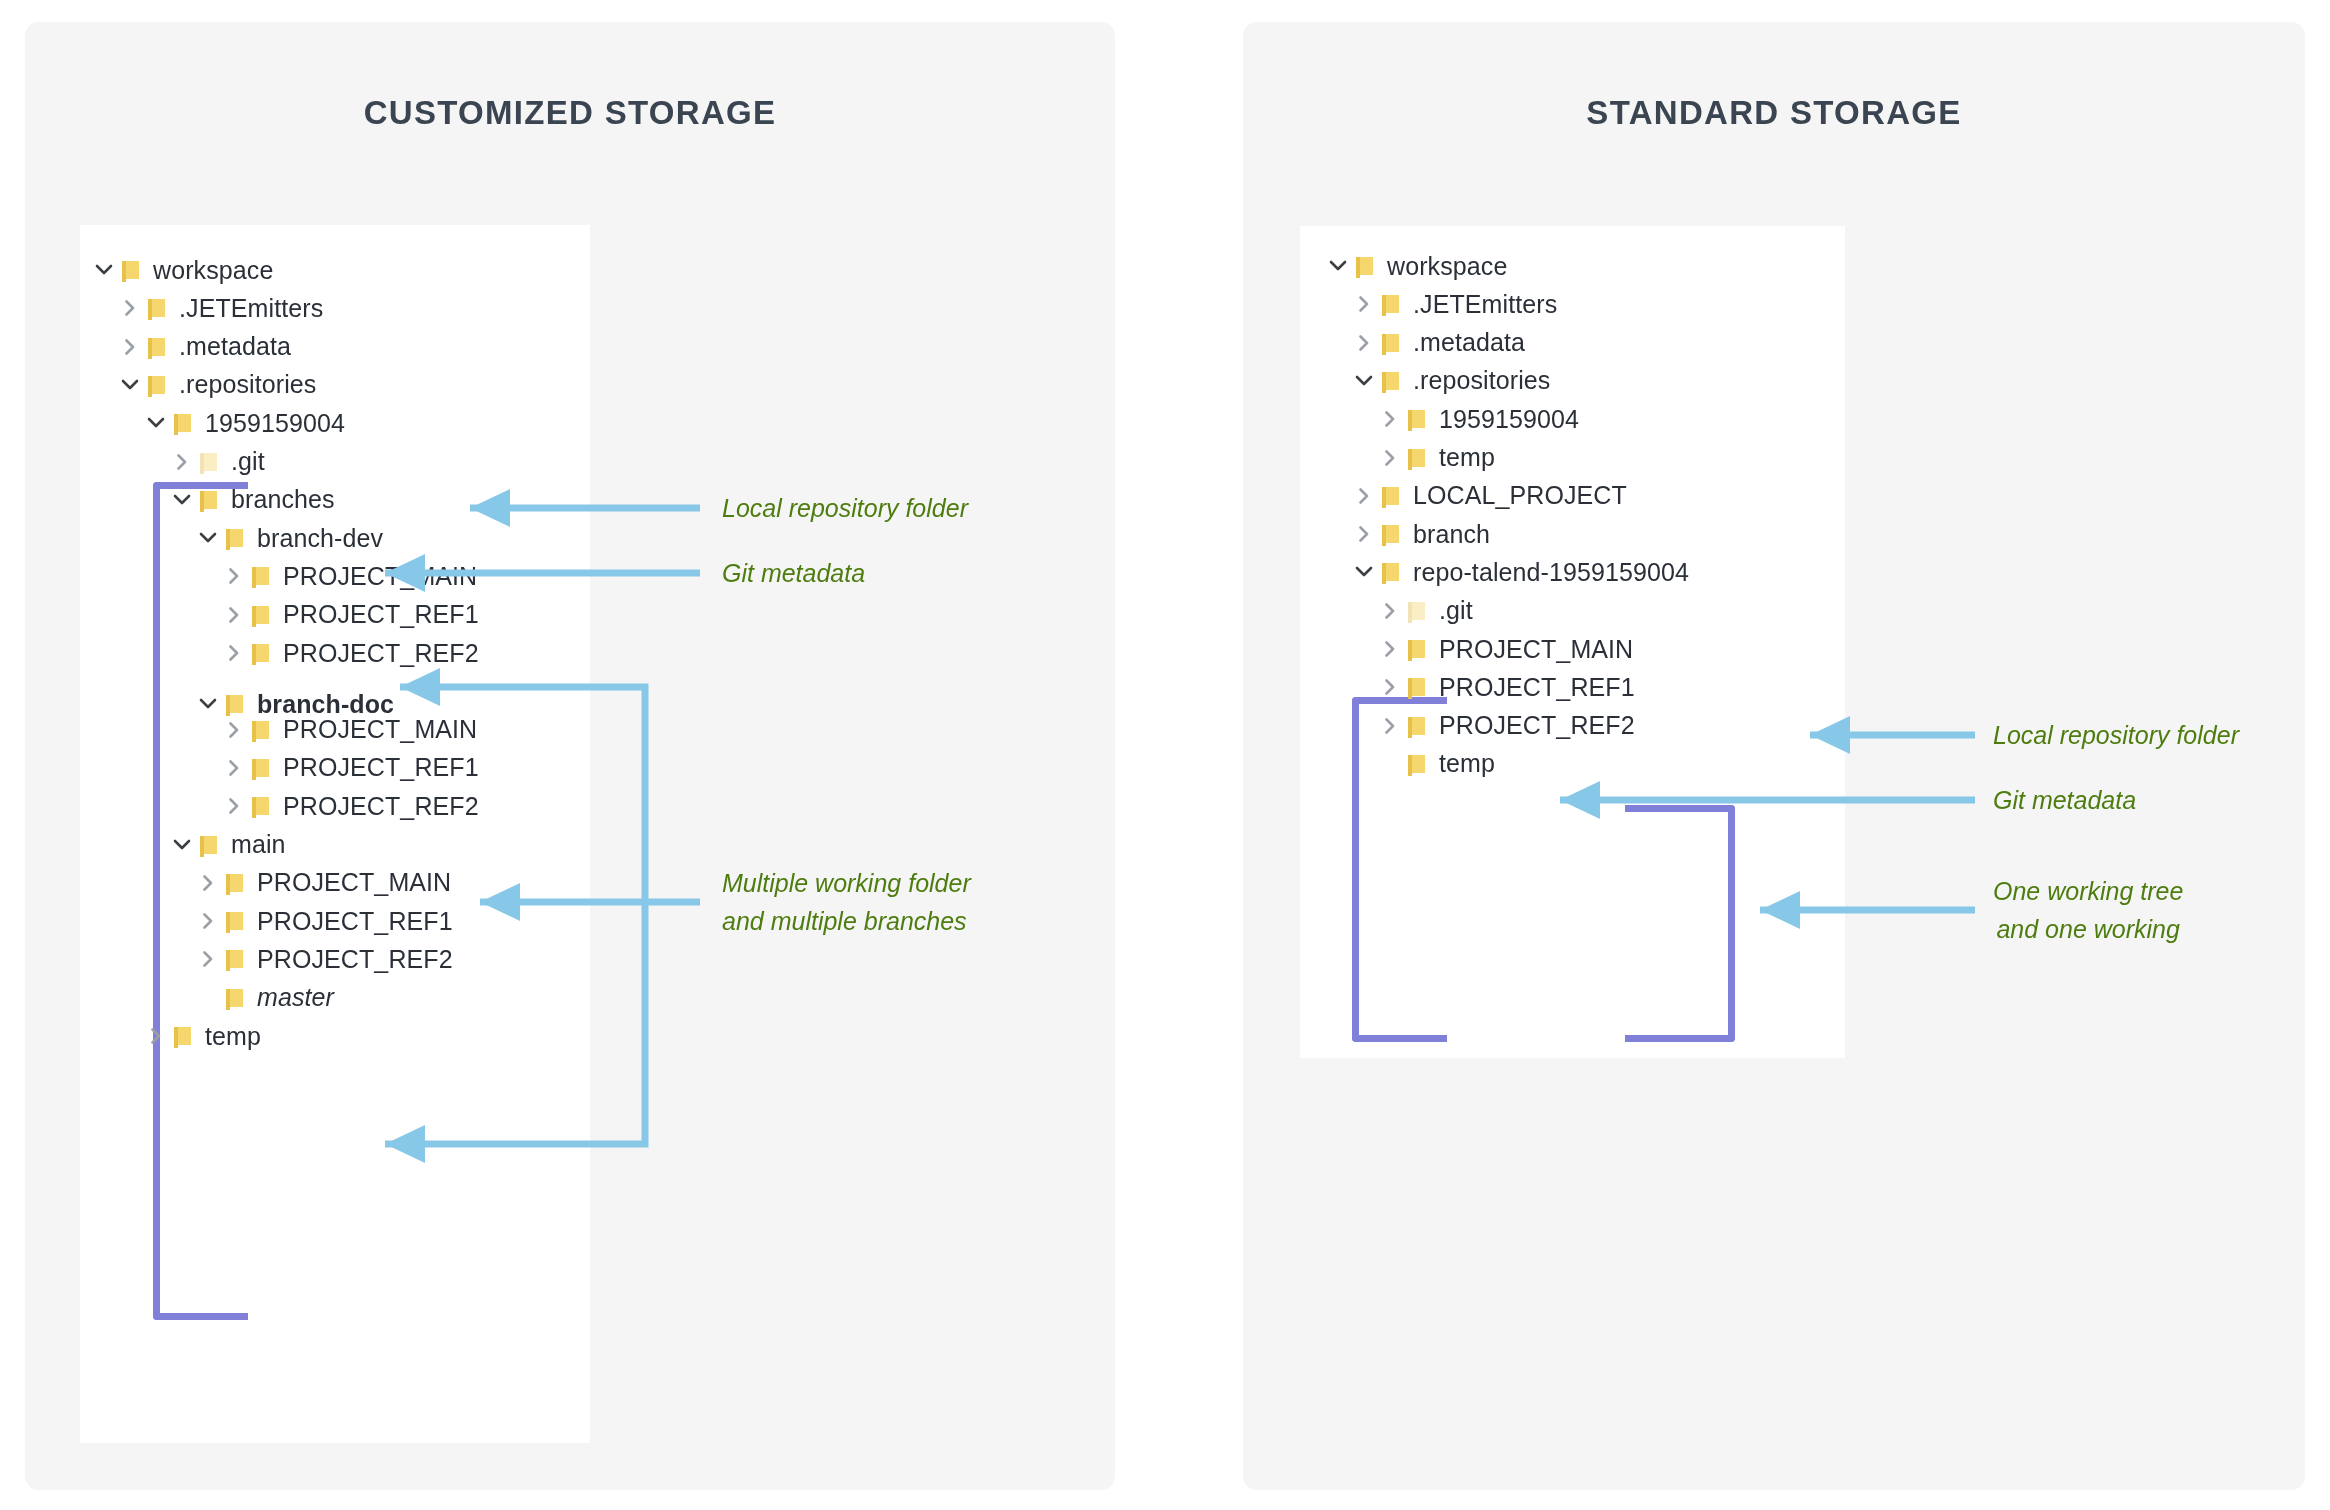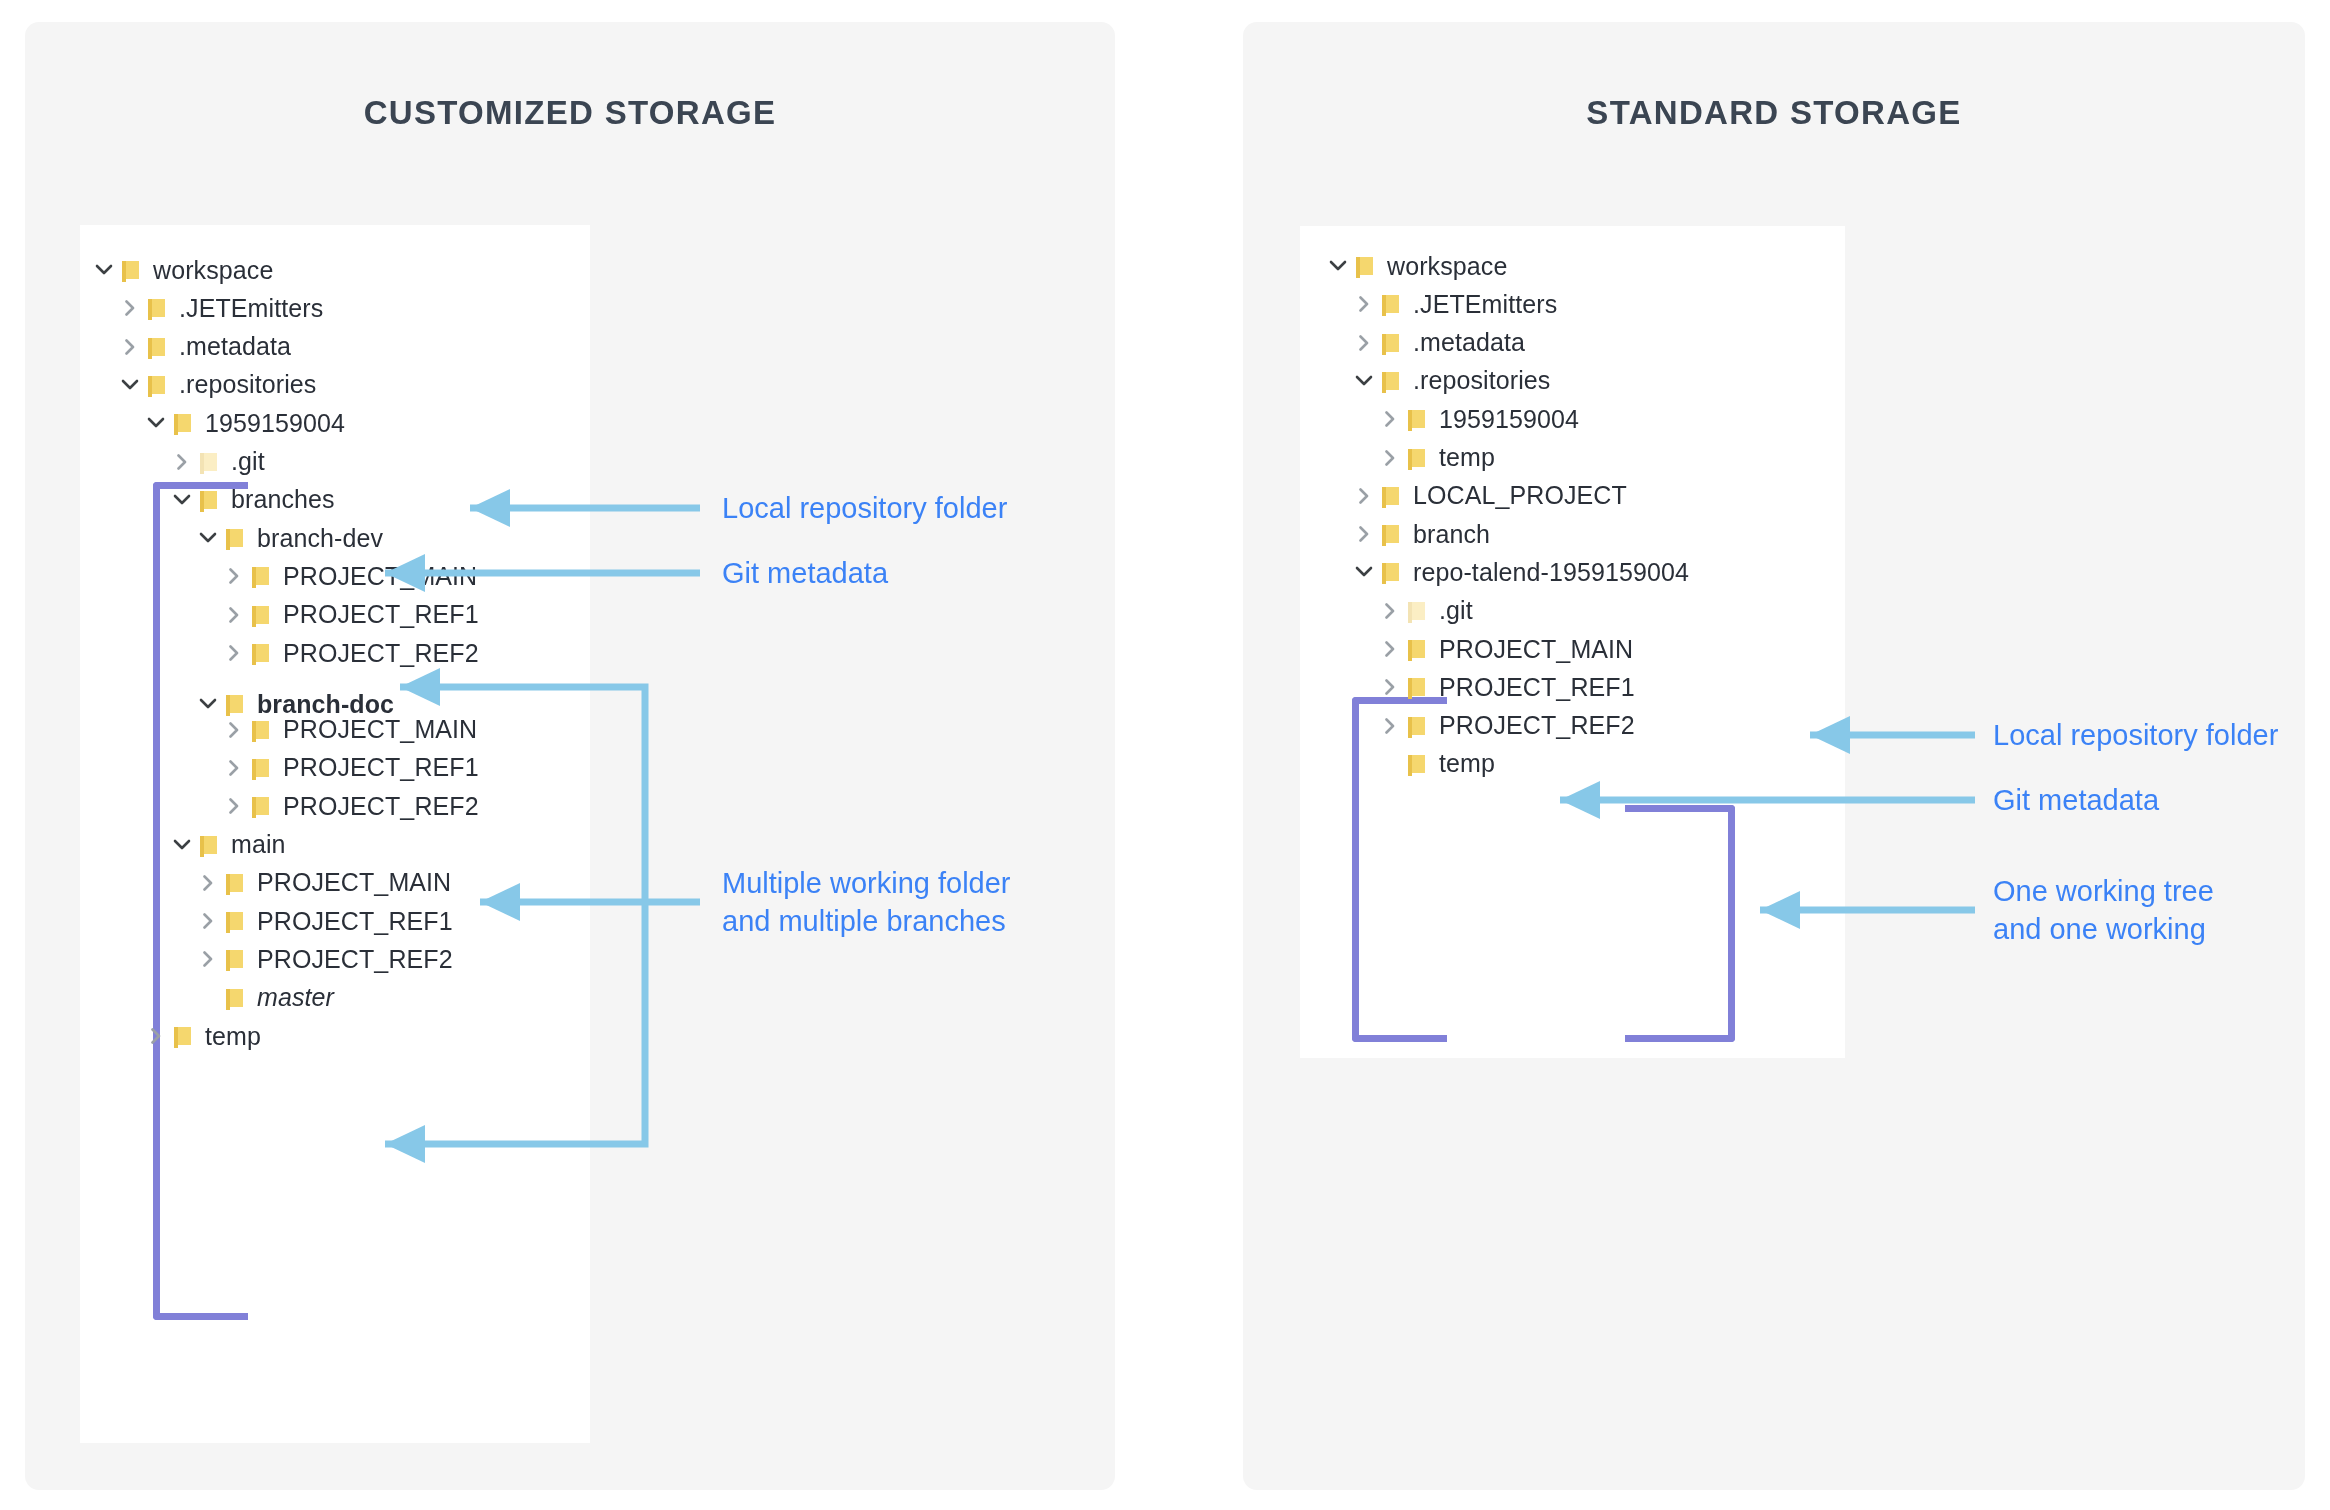--- a/index.html
+++ b/index.html
@@ -67,25 +67,26 @@
     padding-left:7px;
     letter-spacing:0.1px;
   }
 
   
   .bracket { position:absolute; border-color:#8180d8; border-style:solid; }
 
   
   .anno {
     position:absolute;
-    font-size:29px;
+    font-size:25px;
     line-height:38px;
-    color:#3b82f6;
+    color:#4d7c0f;
     font-family:"Liberation Sans", sans-serif;
     white-space:nowrap;
+    font-style:italic;
   }
 
   .svg-layer {
     position:absolute; left:0; top:0;
     width:2330px; height:1510px;
     pointer-events:none;
   }
 </style>
 </head>
 <body>
@@ -630,16 +631,16 @@
   <div>Multiple working folder</div>
   <div>and multiple branches</div>
 </div>
 
 <div class="anno" style="left:1993px; top:716px;">
   <div>Local repository folder</div>
 </div>
 <div class="anno" style="left:1993px; top:781px;">
   <div>Git metadata</div>
 </div>
-<div class="anno" style="left:1993px; top:872px;">
+<div class="anno" style="left:1993px; top:872px;text-align:center;">
   <div>One working tree</div>
   <div>and one working</div>
 </div>
 
 </body></html>

